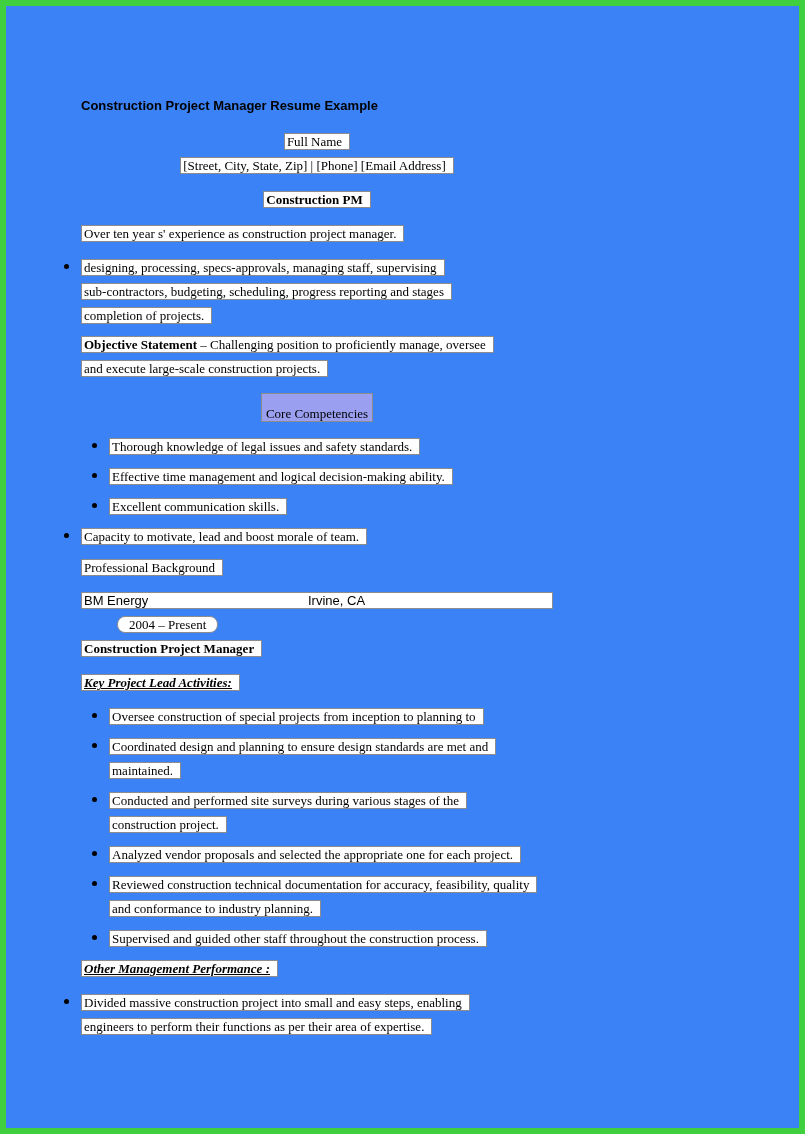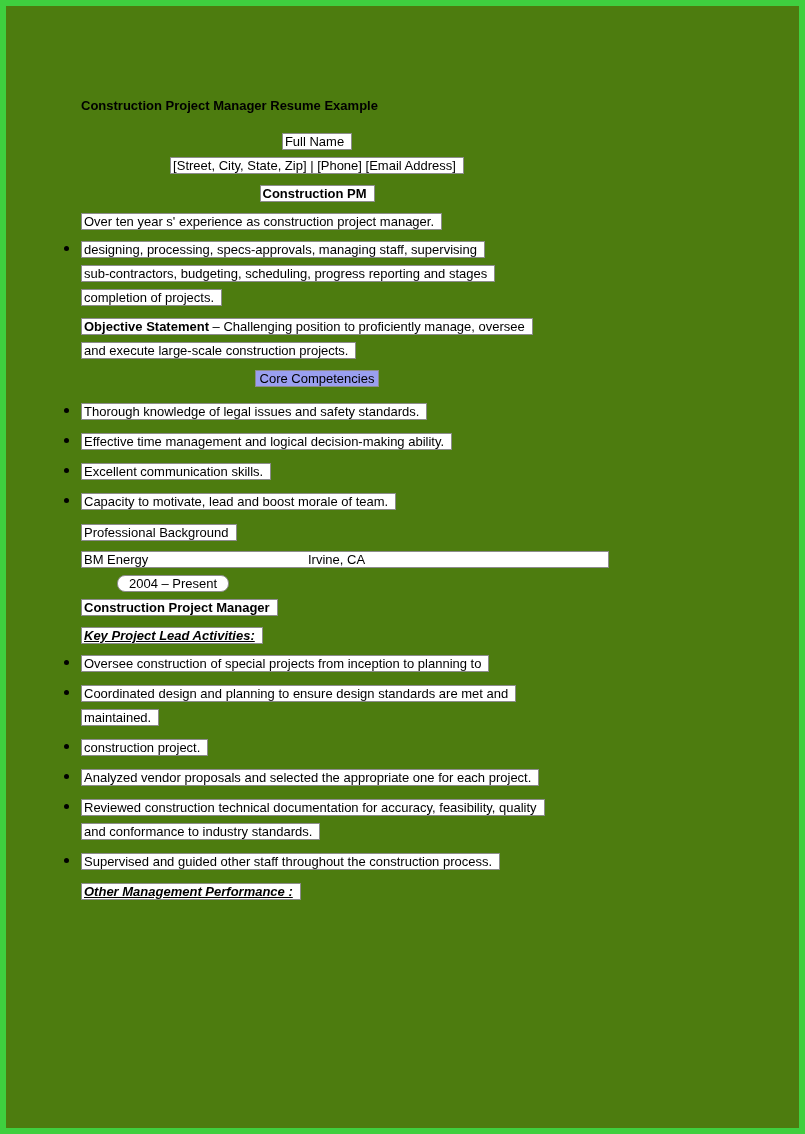--- a/index.html
+++ b/index.html
@@ -6,21 +6,21 @@
   html, body { background: #ffffff; }
   body {
     font-family: "Liberation Sans", "DejaVu Sans", sans-serif;
     color: #000000;
     width: 805px;
   }
   .page {
     position: relative;
     width: 805px;
     height: 1134px;
-    background: #4d7c0f;
+    background: #3b82f6;
     border: 6px solid var(--page-border, #3fcf3f);
     overflow: hidden;
   }
   .content {
     width: 472px;
     margin-left: 75px;
     padding-top: 92px;
   }
   .doc-title {
     font-size: 13px;
@@ -32,56 +32,57 @@
   .center { text-align: center; }
   .line-box {
     display: inline-block;
     border: 1px solid var(--box-border, #8c8c8c);
     font-size: 13px;
     line-height: 15px;
     padding: 0 7px 0 2px;
     white-space: nowrap;
     text-align: right;
     background: #ffffff;
+    font-family: Liberation Serif, serif;
   }
   .bold { font-weight: bold; }
   .bi-u { font-weight: bold; font-style: italic; text-decoration: underline; }
   .highlight {
     background: var(--highlight, #9a9ff0);
-    padding: 0 4px 0 4px;
+    padding: 12px 4px 0 4px;
   }
   .bullet { position: relative; }
   .bullet .line { margin-bottom: 6px; }
   .bullet .line:last-child { margin-bottom: 0; }
   .bullet-dot {
     position: absolute;
     left: -17px;
     top: 6px;
     width: 5px;
     height: 5px;
     background: #000;
     border-radius: 50%;
   }
   .employer-box {
     display: flex;
-    width: 528px;
+    width: 472px;
     border: 1px solid var(--box-border, #8c8c8c);
     font-size: 13px;
     line-height: 15px;
     padding: 0 2px;
     background: #ffffff;
   }
   .employer-box .company { width: 224px; }
   .dates-box { margin-left: 36px; padding: 0 11px; border-radius: 8px; }
   .mb-6  { margin-bottom: 6px; }
   .mb-11 { margin-bottom: 11px; }
-  .mb-12 { margin-bottom: 12px; }
+  .mb-12 { margin-bottom: 12px; margin-left: 28px; }
   .mb-13 { margin-bottom: 13px; }
   .mb-15 { margin-bottom: 15px; }
-  .mb-16 { margin-bottom: 10px; }
+  .mb-16 { margin-bottom: 16px; }
 </style>
 </head>
 <body>
 
 <div class="page">
   <div class="content">
 
     <h1 class="doc-title">Construction Project Manager Resume Example</h1>
 
     <div class="line center mb-6">
@@ -158,35 +159,41 @@
       <span class="bullet-dot"></span>
       <div class="line"><span class="line-box">Oversee construction of special projects from inception to planning to</span></div>
     </div>
     <div class="bullet mb-12">
       <span class="bullet-dot"></span>
       <div class="line"><span class="line-box">Coordinated design and planning to ensure design standards are met and</span></div>
       <div class="line"><span class="line-box">maintained.</span></div>
     </div>
     <div class="bullet mb-12">
       <span class="bullet-dot"></span>
+      <div class="line"><span class="line-box">Conducted and performed site surveys during various stages of the</span></div>
       <div class="line"><span class="line-box">construction project.</span></div>
     </div>
     <div class="bullet mb-12">
       <span class="bullet-dot"></span>
       <div class="line"><span class="line-box">Analyzed vendor proposals and selected the appropriate one for each project.</span></div>
     </div>
     <div class="bullet mb-12">
       <span class="bullet-dot"></span>
       <div class="line"><span class="line-box">Reviewed construction technical documentation for accuracy, feasibility, quality</span></div>
-      <div class="line"><span class="line-box">and conformance to industry standards.</span></div>
+      <div class="line"><span class="line-box">and conformance to industry planning.</span></div>
     </div>
     <div class="bullet mb-12">
       <span class="bullet-dot"></span>
       <div class="line"><span class="line-box">Supervised and guided other staff throughout the construction process.</span></div>
     </div>
 
     <div class="line mb-16">
       <span class="line-box bi-u">Other Management Performance :</span>
     </div>
 
+    <div class="bullet">
+      <span class="bullet-dot"></span>
+      <div class="line"><span class="line-box">Divided massive construction project into small and easy steps, enabling</span></div>
+      <div class="line"><span class="line-box">engineers to perform their functions as per their area of expertise.</span></div>
+    </div>
 
   </div>
 </div>
 
 </body></html>

